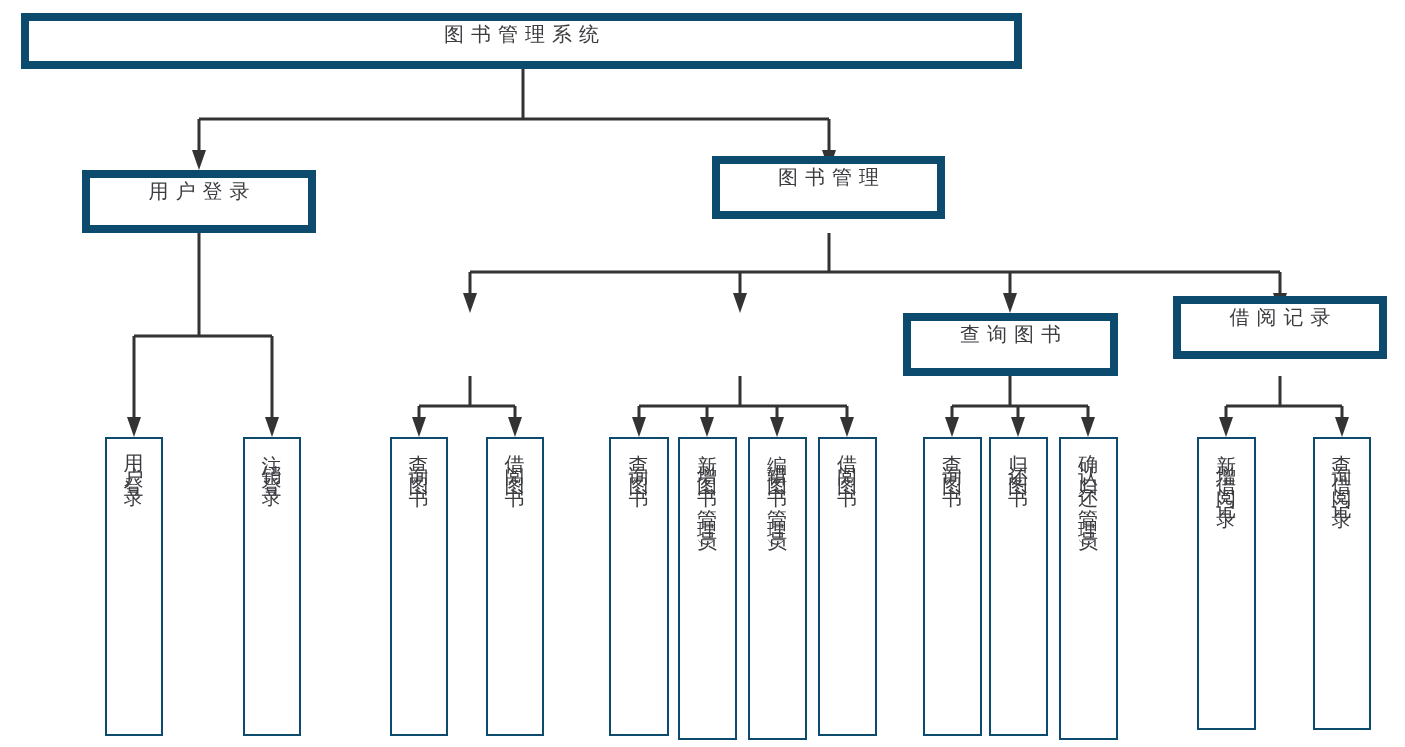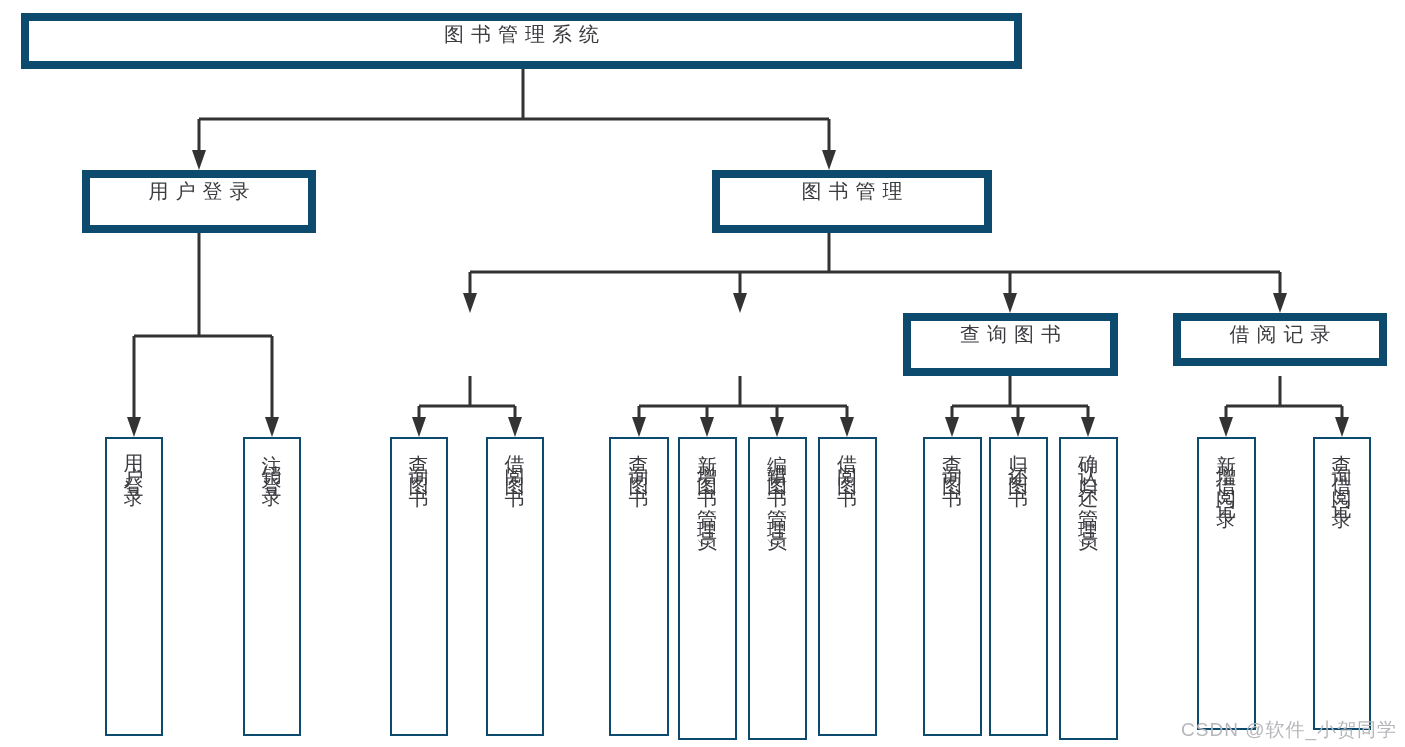--- a/index.html
+++ b/index.html
@@ -89,28 +89,28 @@
     </g>
   </svg>
 
   <div class="box hbox" style="left:21px;top:13px;width:1001px;height:56px">
     <span>图书管理系统</span>
   </div>
 
   <div class="box hbox" style="left:82px;top:170px;width:234px;height:63px">
     <span>用户登录</span>
   </div>
-  <div class="box hbox" style="left:712px;top:170px;width:280px;height:63px">
+  <div class="box hbox" style="left:712px;top:156px;width:233px;height:63px">
     <span>图书管理</span>
   </div>
 
   <div class="box hbox" style="left:903px;top:313px;width:215px;height:63px">
     <span>查询图书</span>
   </div>
-  <div class="box hbox" style="left:1173px;top:313px;width:214px;height:53px">
+  <div class="box hbox" style="left:1173px;top:296px;width:214px;height:63px">
     <span>借阅记录</span>
   </div>
 
   <div class="box vbox" style="left:105px;top:437px;width:58px;height:299px">
     <span class="vtext">用户登录</span>
   </div>
   <div class="box vbox" style="left:243px;top:437px;width:58px;height:299px">
     <span class="vtext">注销登录</span>
   </div>
 
@@ -144,15 +144,14 @@
     <span class="vtext">确认归还（管理员）</span>
   </div>
 
   <div class="box vbox" style="left:1197px;top:437px;width:59px;height:293px">
     <span class="vtext">新增借阅记录</span>
   </div>
   <div class="box vbox" style="left:1313px;top:437px;width:58px;height:293px">
     <span class="vtext">查询借阅记录</span>
   </div>
 
-  <div class="watermark">CSDN @软件_小贺同学</div>
 
 </div>
 
 </body></html>

